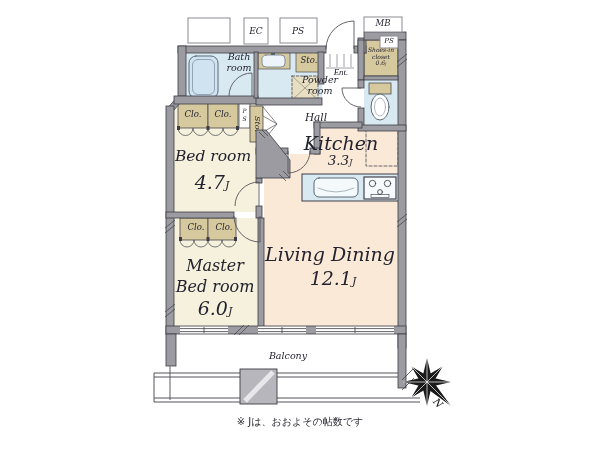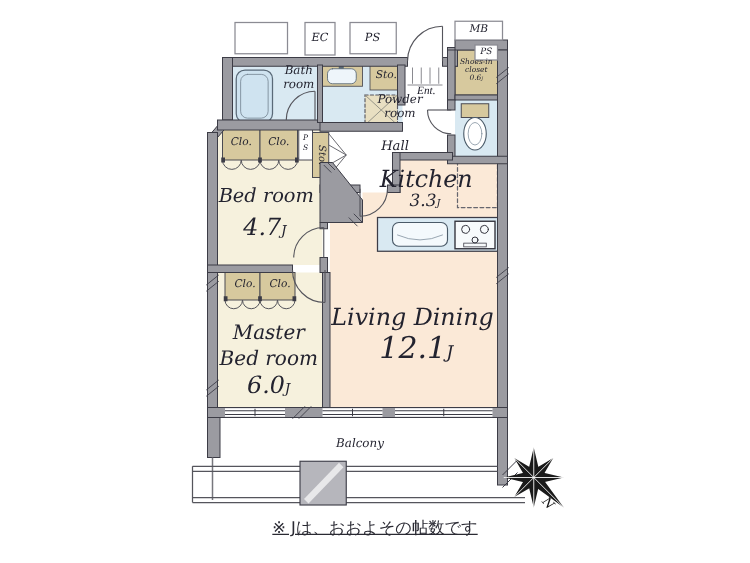--- a/index.html
+++ b/index.html
@@ -269,21 +269,21 @@
 <div class="lbl" style="left:215px;top:277px;font-size:16px;line-height:1.3;">
   <span class="ln">Master</span>
   <span class="ln">Bed room</span>
 </div>
 <div class="lbl" style="left:215px;top:309px;font-size:19px;"><span>6.0</span><span class="unit">J</span></div>
 
 <div class="lbl" style="left:341px;top:144px;font-size:19px;">Kitchen</div>
 <div class="lbl" style="left:340px;top:161px;font-size:13.5px;"><span>3.3</span><span class="unit">J</span></div>
 
 <div class="lbl" style="left:330px;top:255px;font-size:19px;">Living Dining</div>
-<div class="lbl" style="left:333px;top:279px;font-size:24px;"><span>12.1</span><span class="unit">J</span></div>
+<div class="lbl" style="left:333px;top:279px;font-size:19px;"><span>12.1</span><span class="unit">J</span></div>
 
 <div class="lbl" style="left:288px;top:356px;font-size:9.5px;">Balcony</div>
 
 <div id="north-label" style="left:438px;top:403px;font-size:10px;">N</div>
 
-<div id="footnote" style="left:300px;top:422px;font-size:13px;text-decoration:underline;">※ Jは、おおよその帖数です</div>
+<div id="footnote" style="left:300px;top:422px;font-size:10px;">※ Jは、おおよその帖数です</div>
 
 </div>
 
 </body></html>

